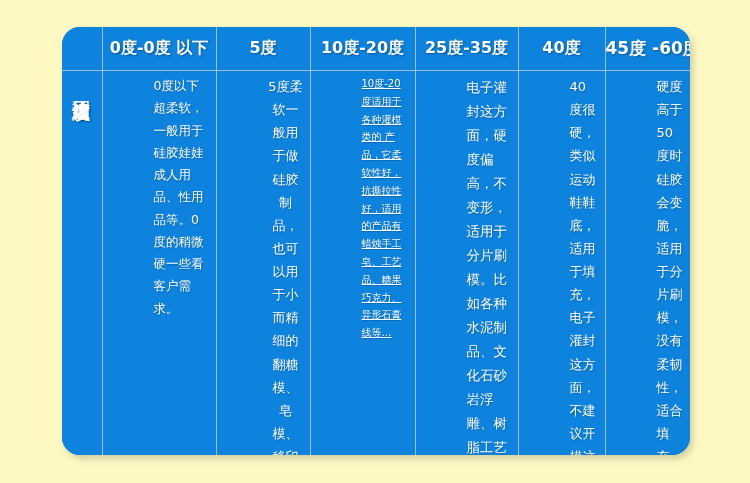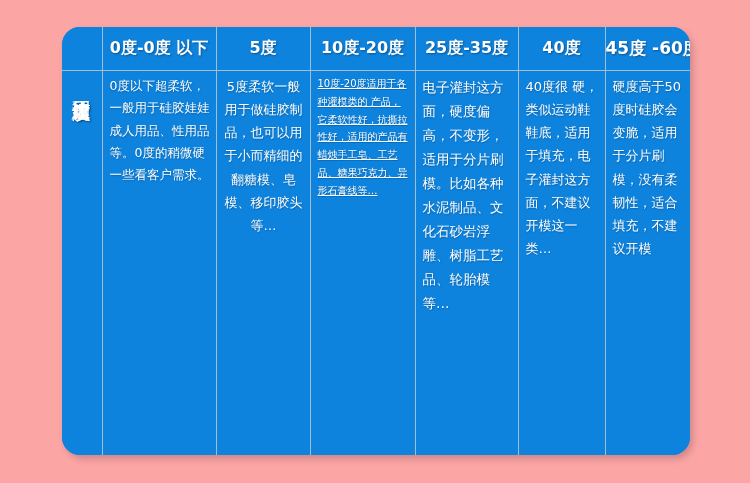--- a/index.html
+++ b/index.html
@@ -11,21 +11,21 @@
     width: 750px;
     height: 483px;
     overflow: hidden;
     font-family: "DejaVu Sans", "Liberation Sans", sans-serif;
   }
 
   .page {
     position: relative;
     width: 750px;
     height: 483px;
-    background: #fca5a5;
+    background: #fef9c3;
   }
 
   .table-wrap {
     position: absolute;
     left: 62px;
     top: 27px;
     width: 628px;
     height: 428px;
     border-radius: 18px;
     background: #1184DE;
@@ -97,20 +97,21 @@
     vertical-align: middle;
   }
   .cell-text {
     display: block;
     font-size: 13px;
     line-height: 1.78;
     text-align: left;
     padding: 4px 6px 4px 7px;
     word-break: break-all;
     text-shadow: 0.5px 0.5px 1.5px rgba(0,0,0,0.28);
+    margin-left: 44px;
   }
   .cell-text.c2 { font-size: 12.5px; }
   .cell-text.c3 { font-size: 13px; text-align: center; }
   .cell-text.c4 { font-size: 10px; text-decoration: underline; }
   .cell-text.c5 { font-size: 13.5px; }
   .cell-text.c6 { font-size: 13px; }
   .cell-text.c7 { font-size: 13px; }
 </style>
 </head>
 <body>

